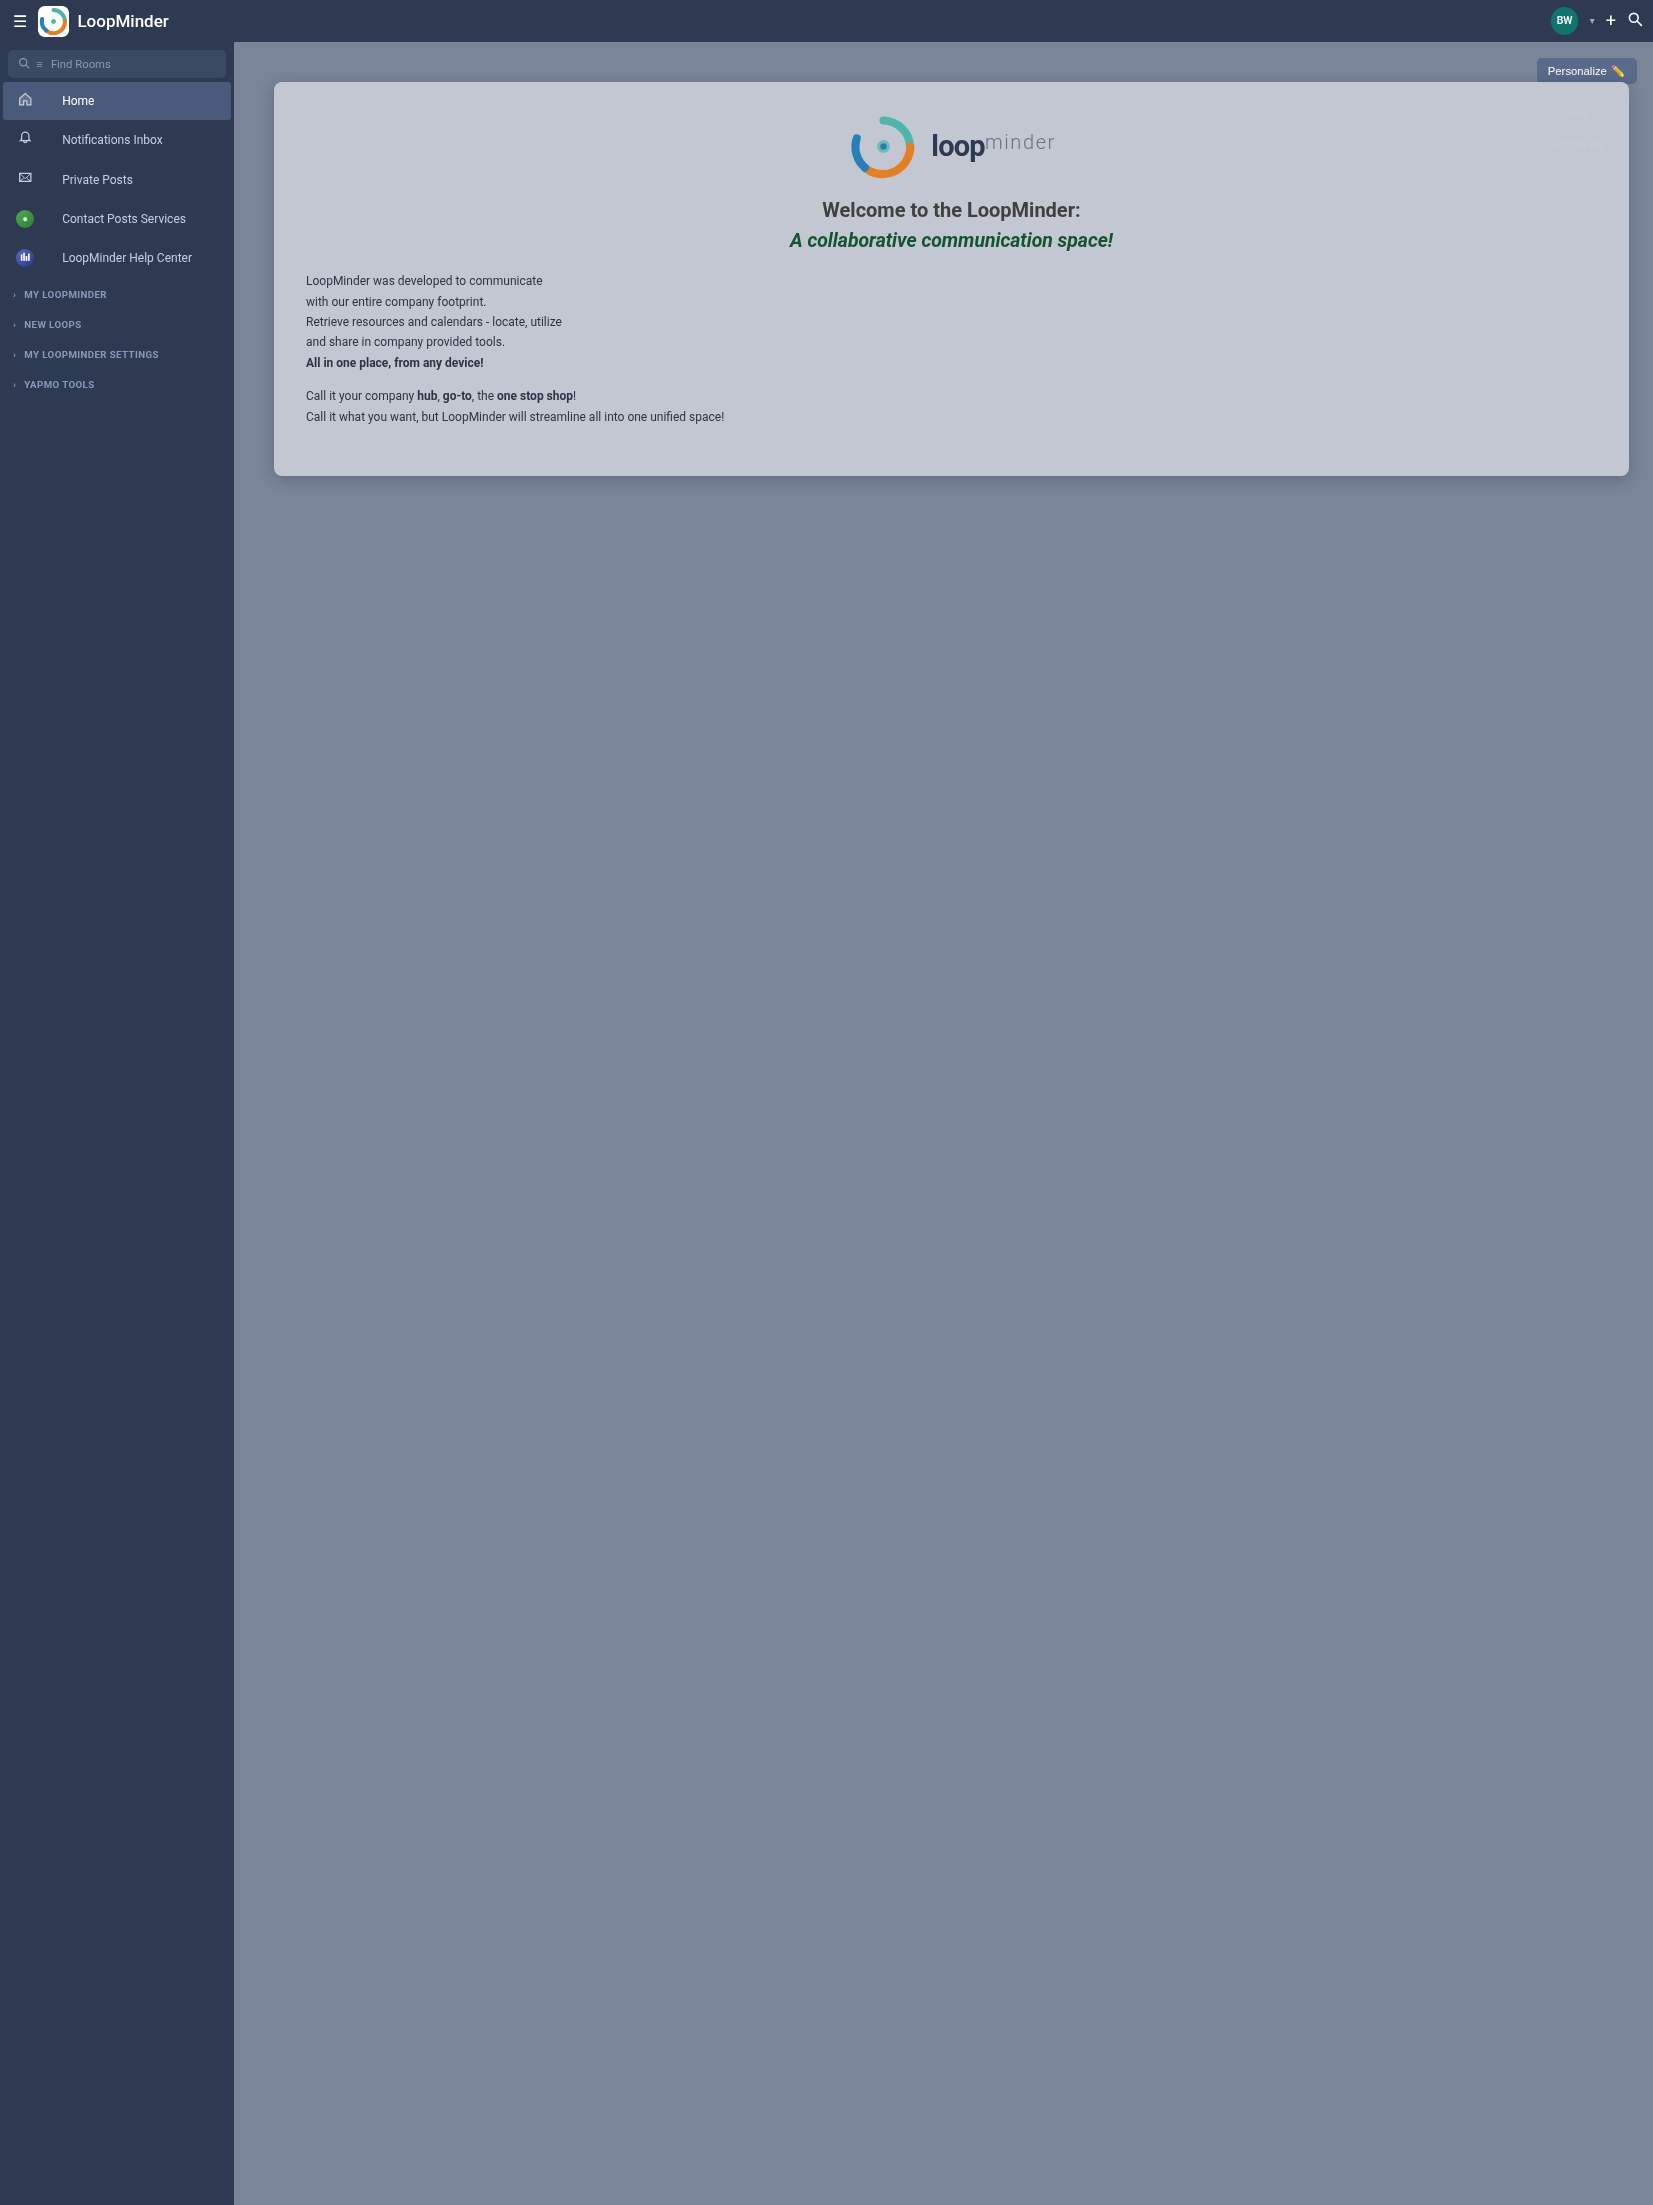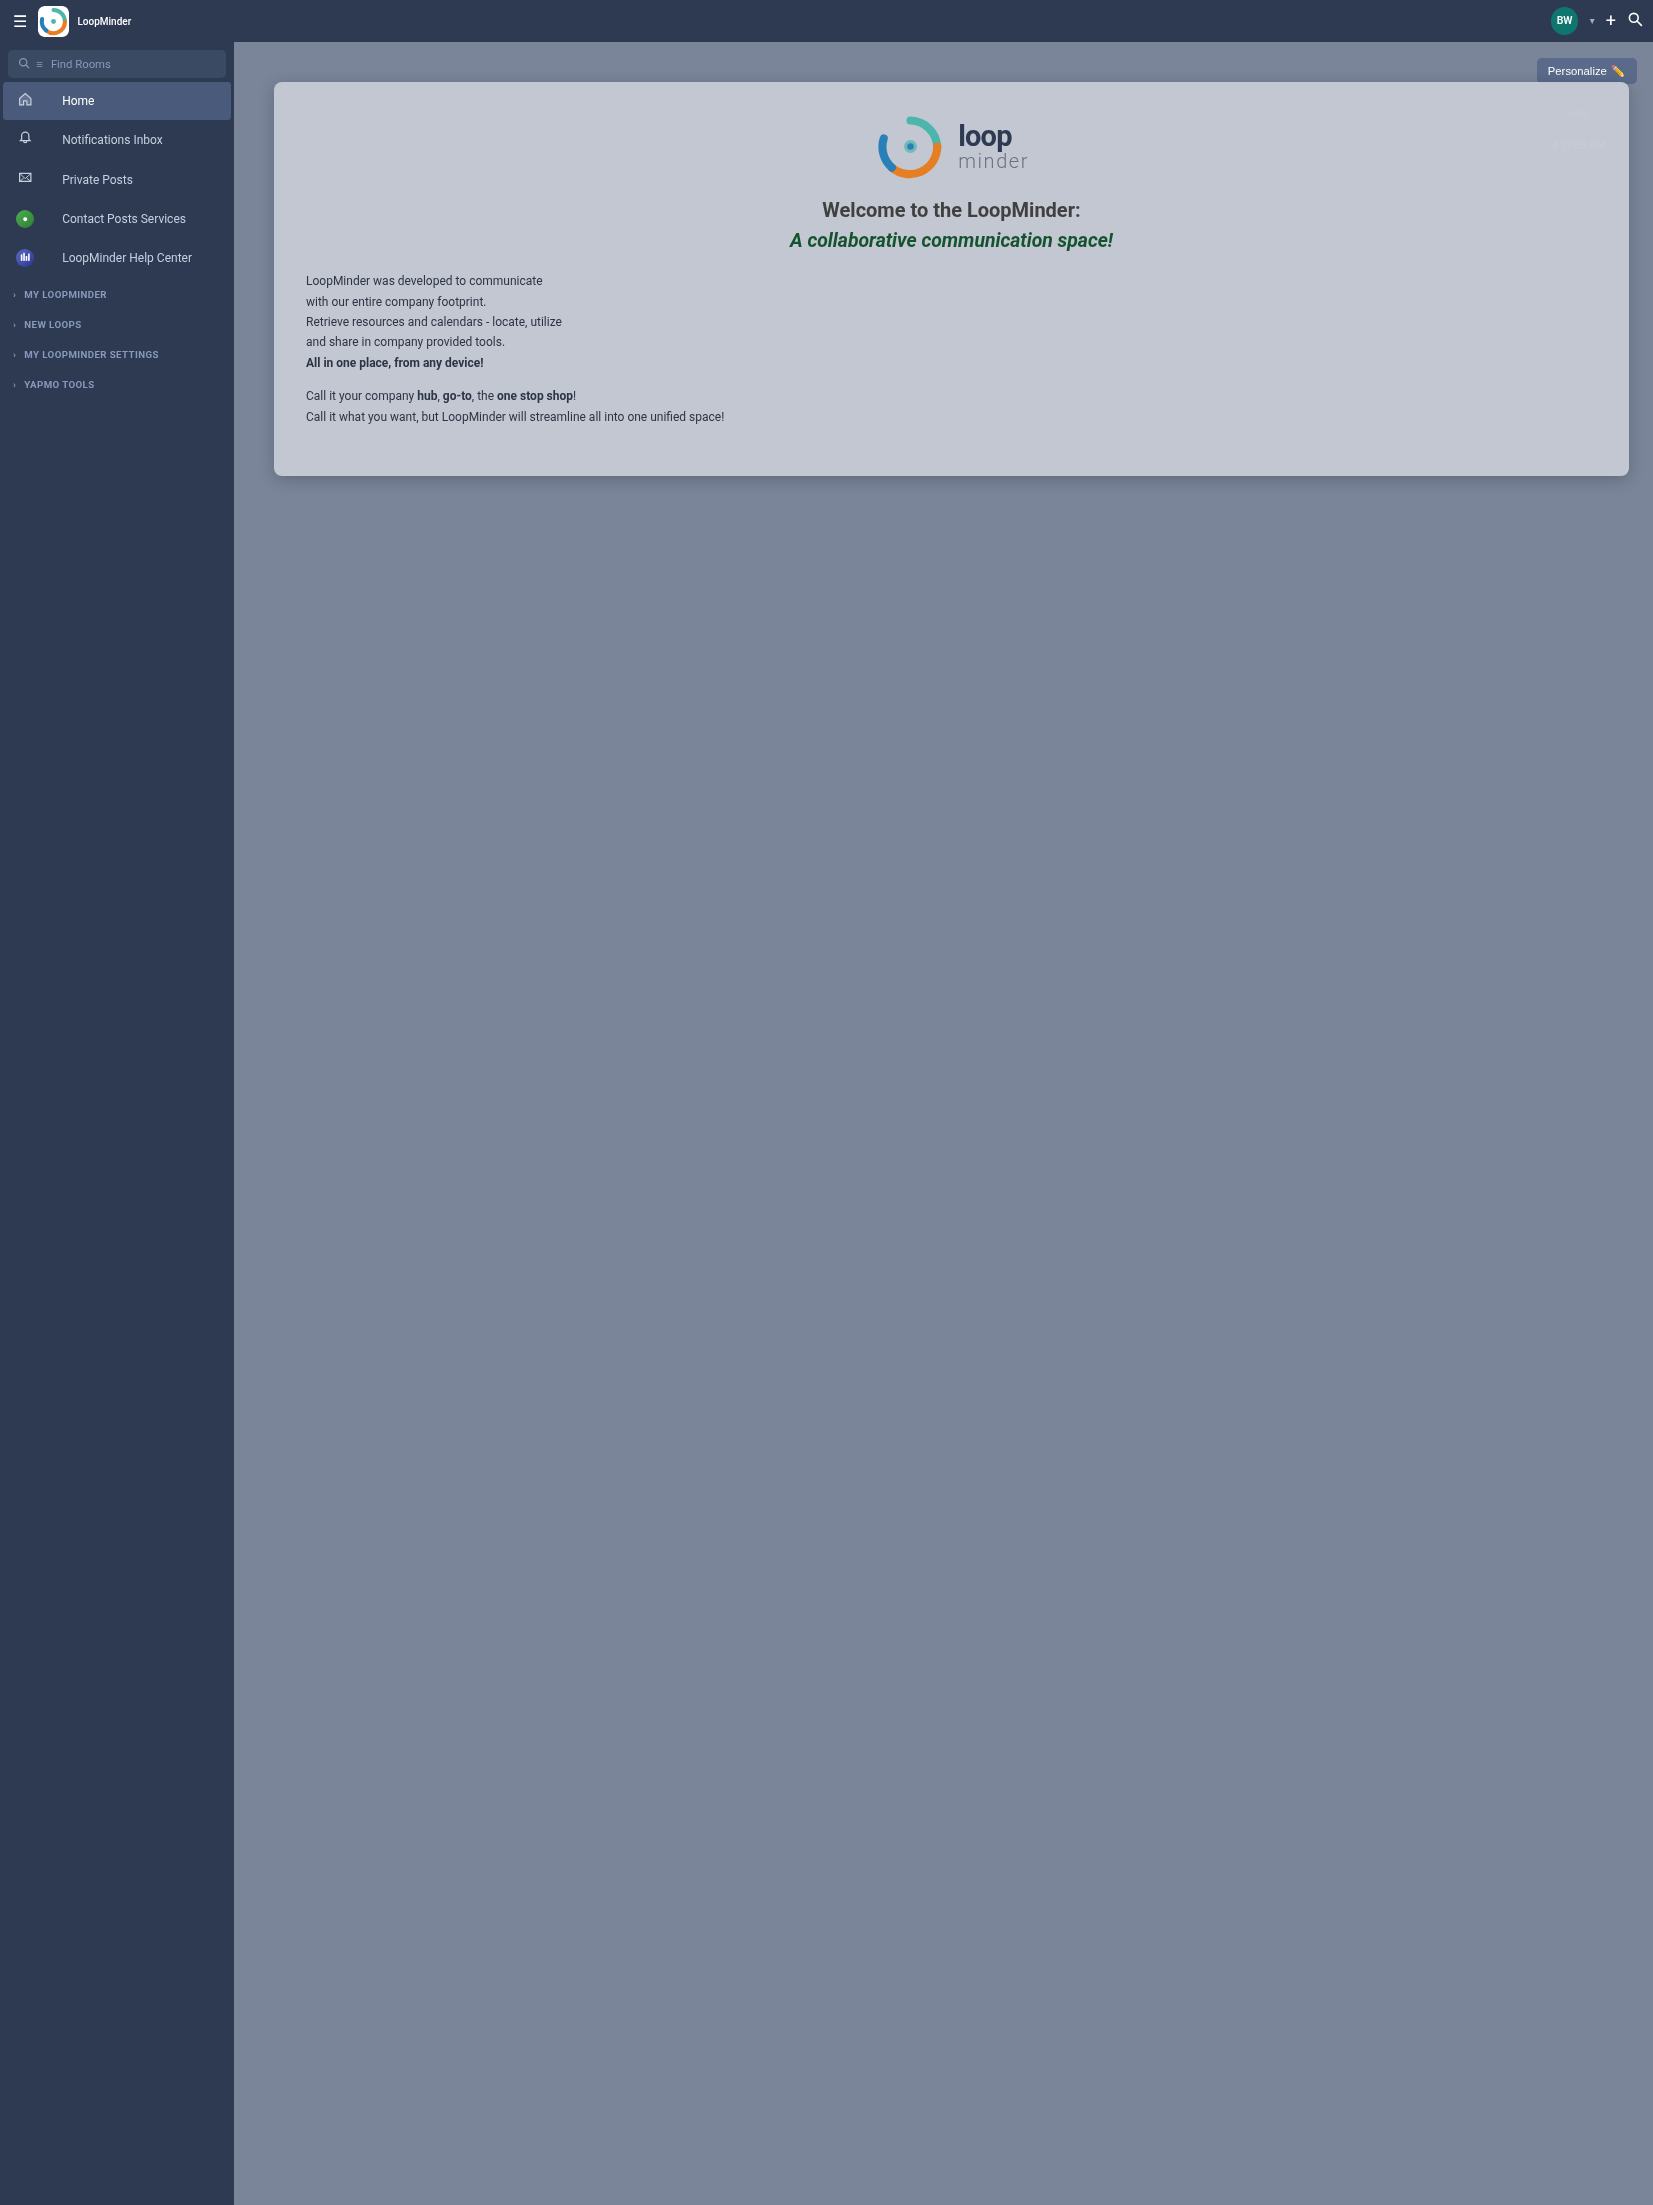--- a/index.html
+++ b/index.html
@@ -37,21 +37,21 @@
       border-radius: 6.5px;
       overflow: hidden;
       flex-shrink: 0;
     }
     .nav-logo svg {
       width: 100%;
       height: 100%;
     }
     .nav-title {
       color: white;
-      font-size: 10px;
+      font-size: 17px;
       font-weight: 500;
       flex: 1;
     }
     .nav-right {
       display: flex;
       align-items: center;
       gap: 11.3px;
     }
     .nav-avatar {
       width: 27.4px;
@@ -215,21 +215,20 @@
       display: flex;
       align-items: center;
       gap: 11.3px;
     }
     .logo-svg-wrap {
       width: 73px;
       height: 65px;
     }
     .logo-text-wrap {
       display: flex;
-      flex-direction: column;
     }
     .logo-text-loop {
       font-size: 29px;
       font-weight: 700;
       color: #2d3a52;
       letter-spacing: -0.8px;
       line-height: 1;
     }
     .logo-text-minder {
       font-size: 20px;

